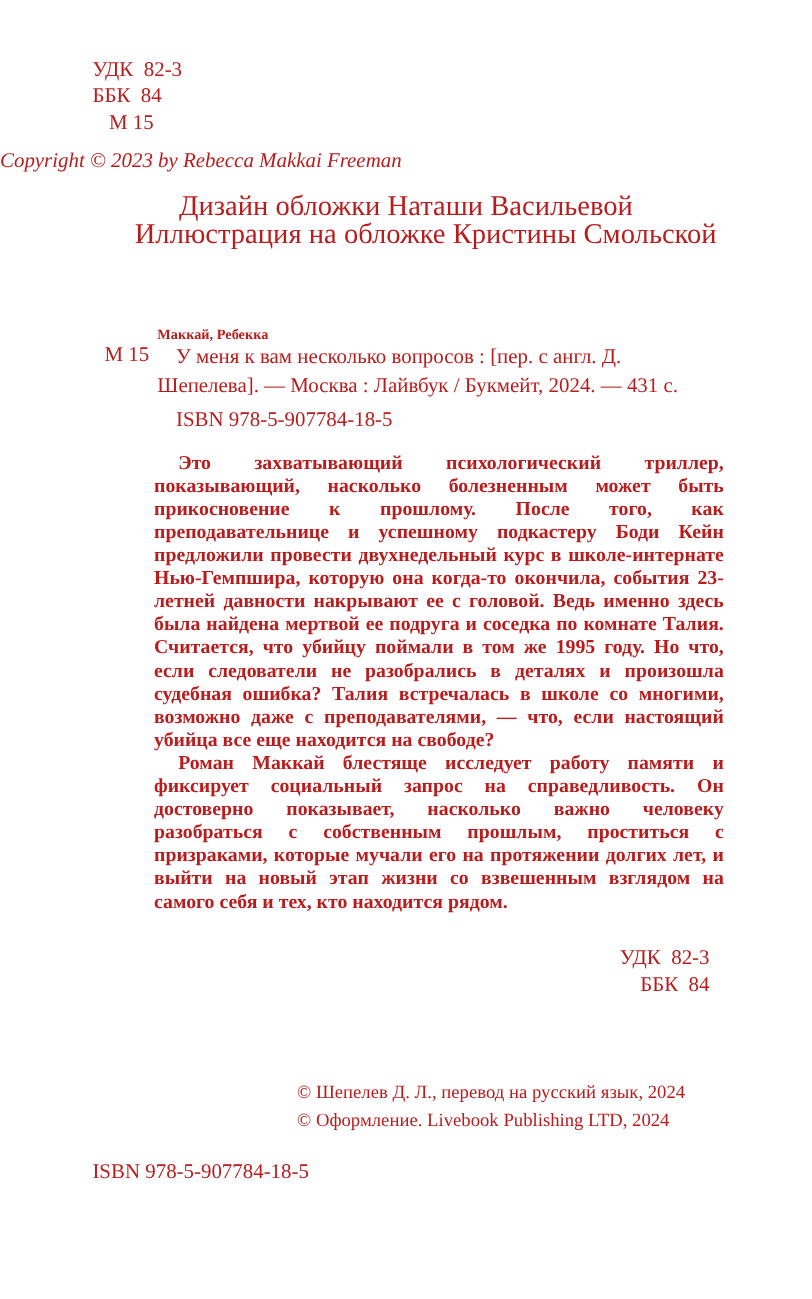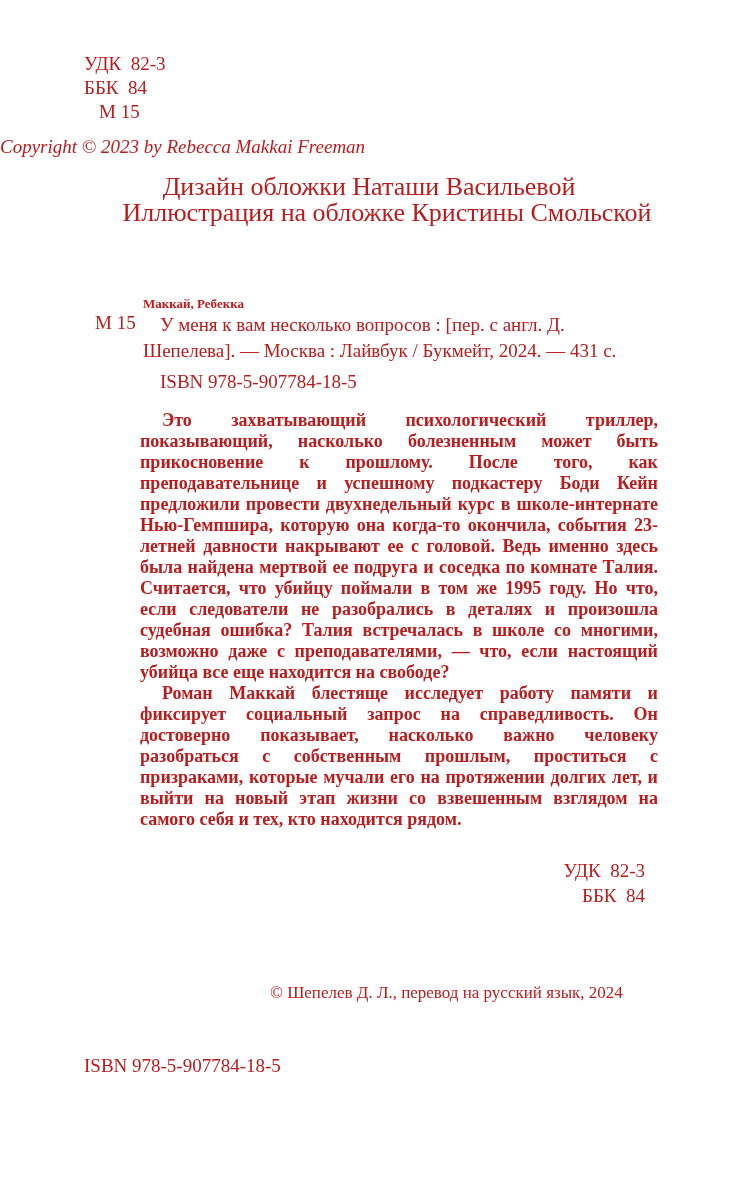--- a/index.html
+++ b/index.html
@@ -147,17 +147,18 @@
     <p>Роман Маккай блестяще исследует работу памяти и фиксирует социальный запрос на справедливость. Он достоверно показывает, насколько важно человеку разобраться с собственным прошлым, проститься с призраками, которые мучали его на протяжении долгих лет, и выйти на новый этап жизни со взвешенным взглядом на самого себя и тех, кто находится рядом.</p>
   </div>
 
   <div class="bottom-codes">
     <div class="line">УДК  82-3</div>
     <div class="line">ББК  84</div>
   </div>
 
   <div class="notices">
     <div>© Шепелев Д. Л., перевод на русский язык, 2024</div>
+    <div>© Оформление. Livebook Publishing LTD, 2024</div>
   </div>
 
   <div class="isbn-bottom">ISBN 978-5-907784-18-5</div>
 
 </div>
 
 </body></html>

